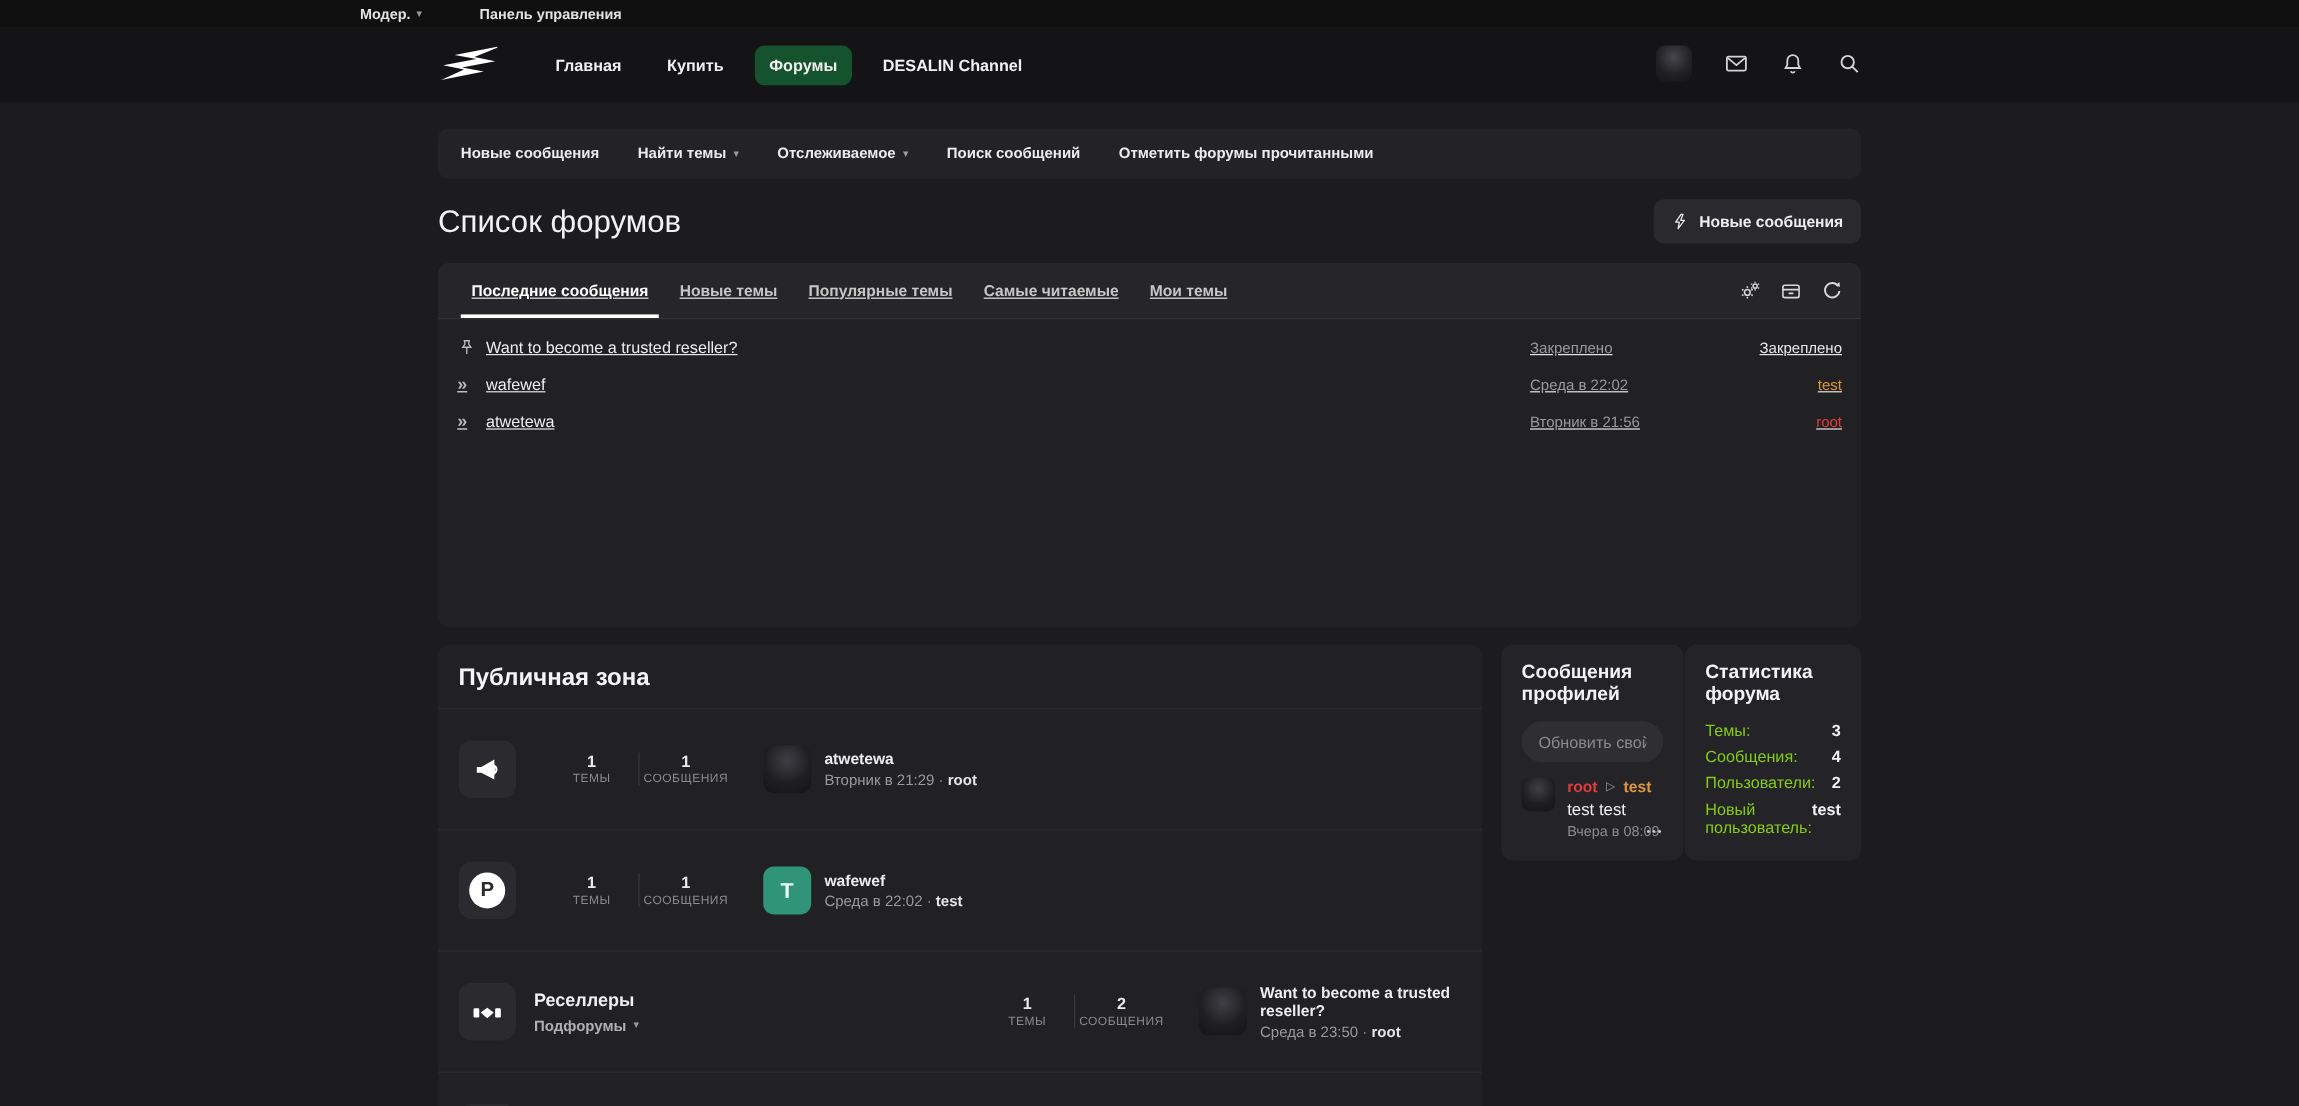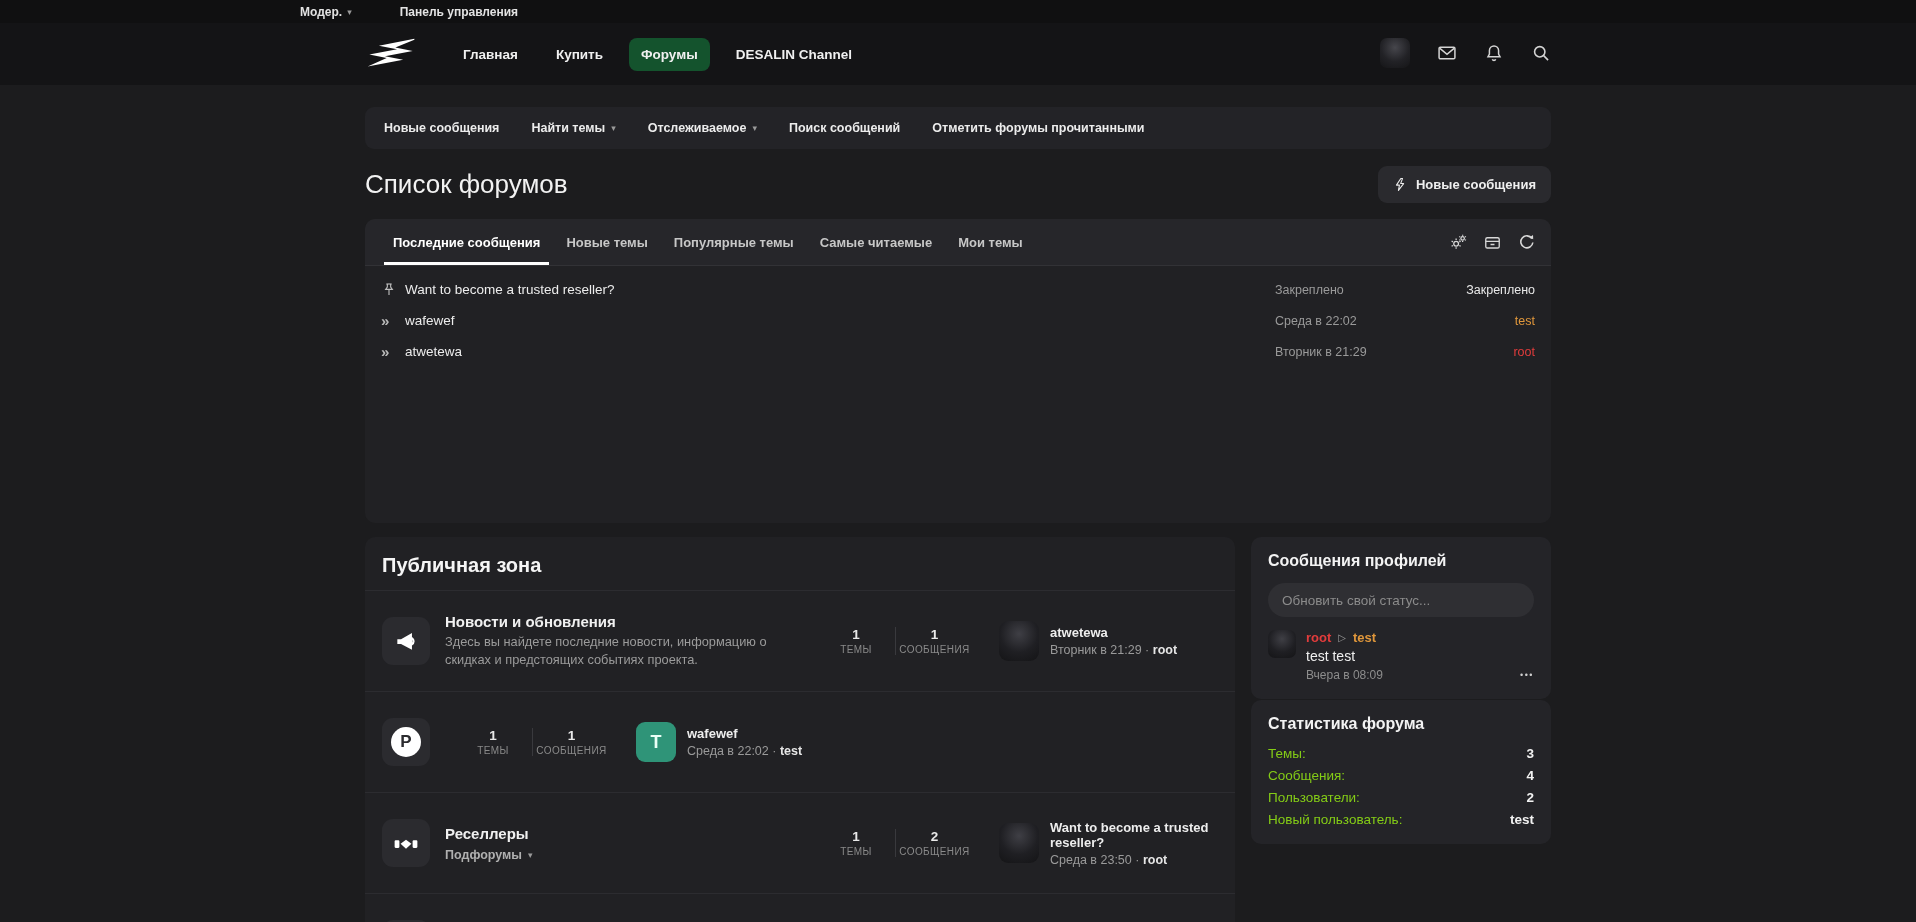--- a/index.html
+++ b/index.html
@@ -34,21 +34,21 @@
   .subnav-item { font-size:12.5px; font-weight:700; color:#ececec; cursor:pointer; display:flex; align-items:center; gap:6px; white-space:nowrap; }
 
   
   .title-row { margin-top:17px; display:flex; align-items:center; justify-content:space-between; }
   .page-title { font-size:26px; font-weight:400; color:#f2f2f2; }
   .btn { background:#2a2a2e; border:none; border-radius:9px; padding:10px 15px;
     color:#efefef; font-size:13px; font-weight:600; display:flex; align-items:center; gap:8px; cursor:pointer;
     font-family:inherit; }
 
   
-  .main-panel { margin-top:16px; background:#212124; border-radius:10px; height:304px; overflow:hidden; }
+  .main-panel { margin-top:16px; background:#212124; border-radius:10px; height:304px; overflow:hidden;text-decoration:underline; }
   .tab-bar { height:47px; background:#26262a; border-bottom:1px solid #323236;
     display:flex; align-items:stretch; padding:0 15px; }
   .tab { display:flex; align-items:center; padding:0 13px; font-size:13px; font-weight:700;
     color:#c7c7c7; cursor:pointer; position:relative; white-space:nowrap; }
   .tab.active { color:#ffffff; }
   .tab.active::after { content:""; position:absolute; left:4px; right:4px; bottom:0; height:3px; background:#fff; }
   .tab-icons { margin-left:auto; display:flex; align-items:center; gap:15px; }
   .tab-icons svg { width:19px; height:19px; cursor:pointer; display:block; }
 
   .thread-list { padding:8px 16px; }
@@ -82,21 +82,21 @@
   .node-last { margin-left:26px; display:flex; align-items:center; gap:11px; flex:1; }
   .last-avatar { width:40px; height:40px; border-radius:9px; flex:0 0 40px; cursor:pointer;
     background: radial-gradient(circle at 50% 32%, #3f3f45 0%, #1f1f23 55%, #141416 100%); }
   .last-avatar.green { background:#2f9478; color:#eafff6; font-size:18px; font-weight:700;
     display:flex; align-items:center; justify-content:center; }
   .last-title { font-size:13px; font-weight:700; color:#ededed; cursor:pointer; margin-bottom:3px; }
   .last-meta { font-size:12.5px; color:#9a9a9a; }
   .last-meta b { color:#e6e6e6; font-weight:700; }
 
   
-  .sidebar { width:300px; flex:0 0 300px; display:flex; flex-direction:column; gap:1px; }
+  .sidebar { width:300px; flex:0 0 300px; display:flex; flex-direction:row; gap:1px; }
   .widget { background:#242428; border-radius:10px; padding:15px 17px 17px; }
   .widget-title { font-size:16px; font-weight:700; color:#f3f3f3; margin-bottom:13px; }
   .status-input { width:100%; height:34px; background:#2f2f33; border:none; border-radius:17px;
     color:#dddddd; font-size:13.5px; padding:0 14px; font-family:inherit; outline:none; }
   .status-input::placeholder { color:#8b8b8b; }
   .profile-post { margin-top:13px; display:flex; gap:10px; position:relative; }
   .pp-avatar { width:28px; height:28px; border-radius:7px; flex:0 0 28px; cursor:pointer;
     background: radial-gradient(circle at 50% 32%, #3f3f45 0%, #1f1f23 55%, #141416 100%); }
   .pp-line1 { display:flex; align-items:center; gap:7px; font-size:13px; font-weight:700; }
   .pp-arrow { color:#9a9a9a; font-size:10px; font-weight:400; }
@@ -226,41 +226,37 @@
       </div>
       <div class="thread-row">
         <span class="ticon">»</span>
         <span class="thread-title">wafewef</span>
         <span class="thread-time">Среда в 22:02</span>
         <span class="thread-user c-orange">test</span>
       </div>
       <div class="thread-row">
         <span class="ticon">»</span>
         <span class="thread-title">atwetewa</span>
-        <span class="thread-time">Вторник в 21:29</span>
+        <span class="thread-time">Вторник в 21:56</span>
         <span class="thread-user c-red">root</span>
       </div>
     </div>
   </div>
 
   <div class="columns">
 
     <div class="forum-panel">
       <div class="cat-header">Публичная зона</div>
 
       <div class="node">
         <div class="node-icon">
           <svg viewBox="0 0 24 24" fill="#ffffff">
             <path d="M4 10.3v4.4h3.4L17.5 20V4.6L7.4 10.3H4z"></path>
             <path d="M17.5 9.2a3.6 3.6 0 0 1 0 6.2z" fill="none" stroke="#fff" stroke-width="1.4"></path>
           </svg>
-        </div>
-        <div class="node-text">
-          <div class="node-title">Новости и обновления</div>
-          <div class="node-desc">Здесь вы найдете последние новости, информацию о скидках и предстоящих событиях проекта.</div>
         </div>
         <div class="node-stats">
           <div class="stat">
             <div class="stat-num">1</div>
             <div class="stat-label">ТЕМЫ</div>
           </div>
           <div class="stat">
             <div class="stat-num">1</div>
             <div class="stat-label">СООБЩЕНИЯ</div>
           </div>

